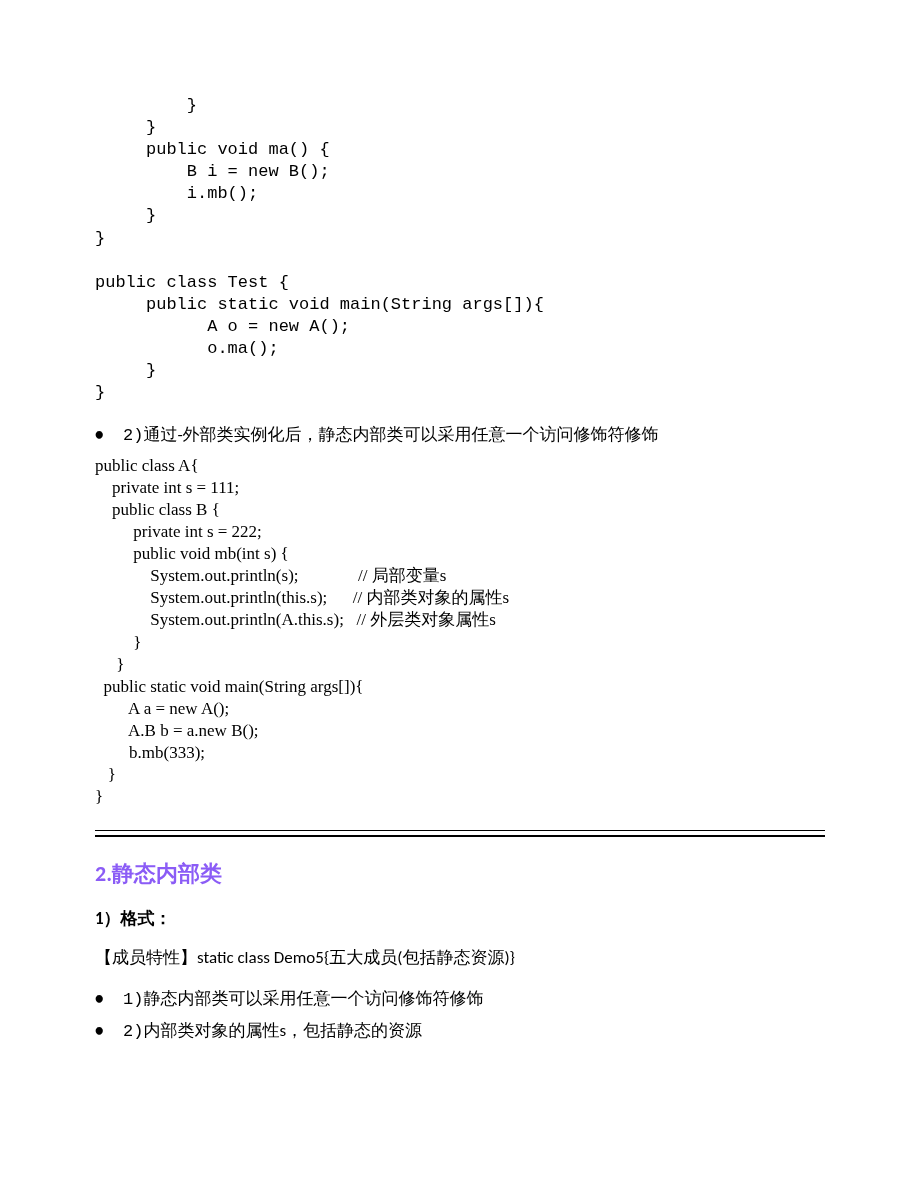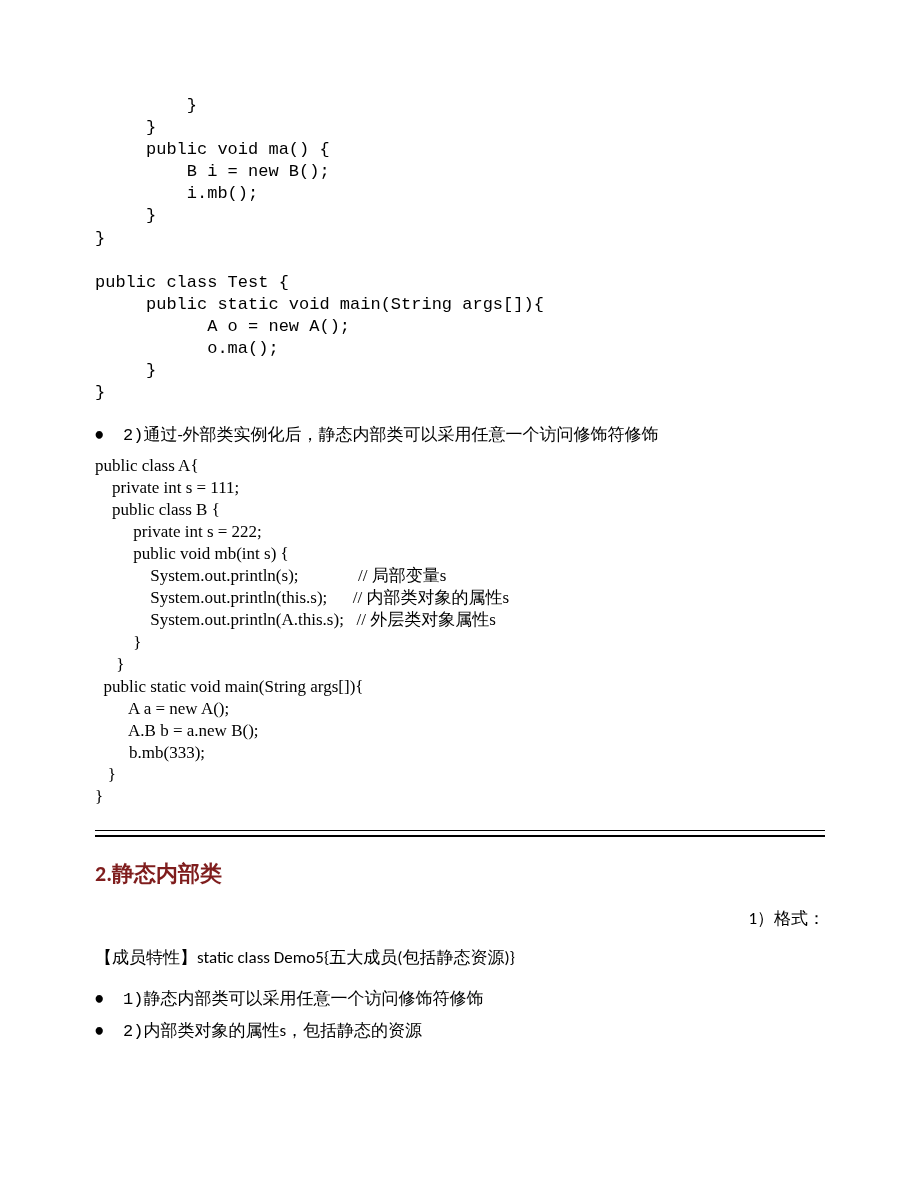--- a/index.html
+++ b/index.html
@@ -46,35 +46,34 @@
     white-space: pre;
     margin: 0 0 22px 0;
   }
   .divider {
     height: 4px;
     border-top: 1px solid #000;
     border-bottom: 2.5px solid #000;
     margin: 8px 0 22px 0;
   }
   .section-title {
-    color: #7f1d1d;
+    color: #8b5cf6;
     font-size: 22px;
     font-weight: bold;
     margin: 0 0 18px 0;
   }
   .para {
     font-size: 17px;
     line-height: 1.6;
     margin: 0 0 14px 0;
   }
   .subhead {
     font-size: 17px;
-    font-weight: normal;
+    font-weight: bold;
     margin: 0 0 14px 0;
-    text-align: right;
   }
 </style>
 </head>
 <body>
 <div class="page">
 
 <pre class="code-block">         }
      }
      public void ma() {
          B i = new B();

